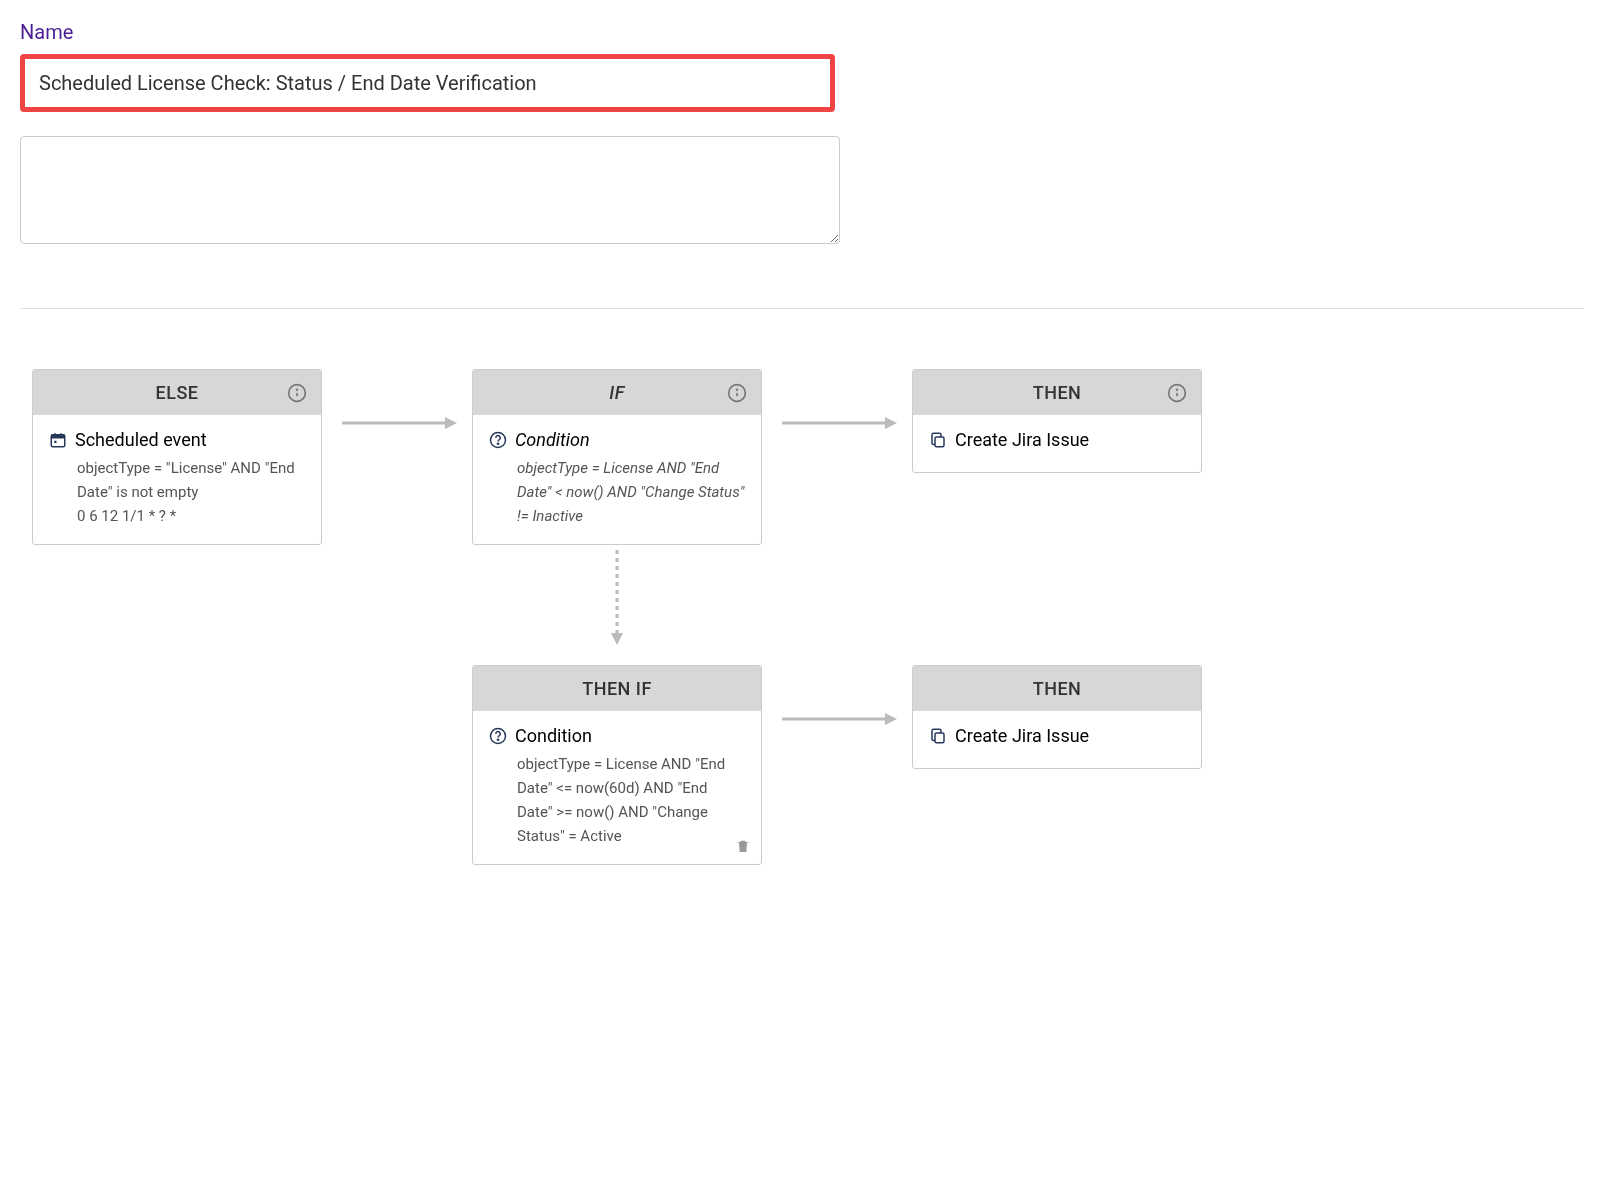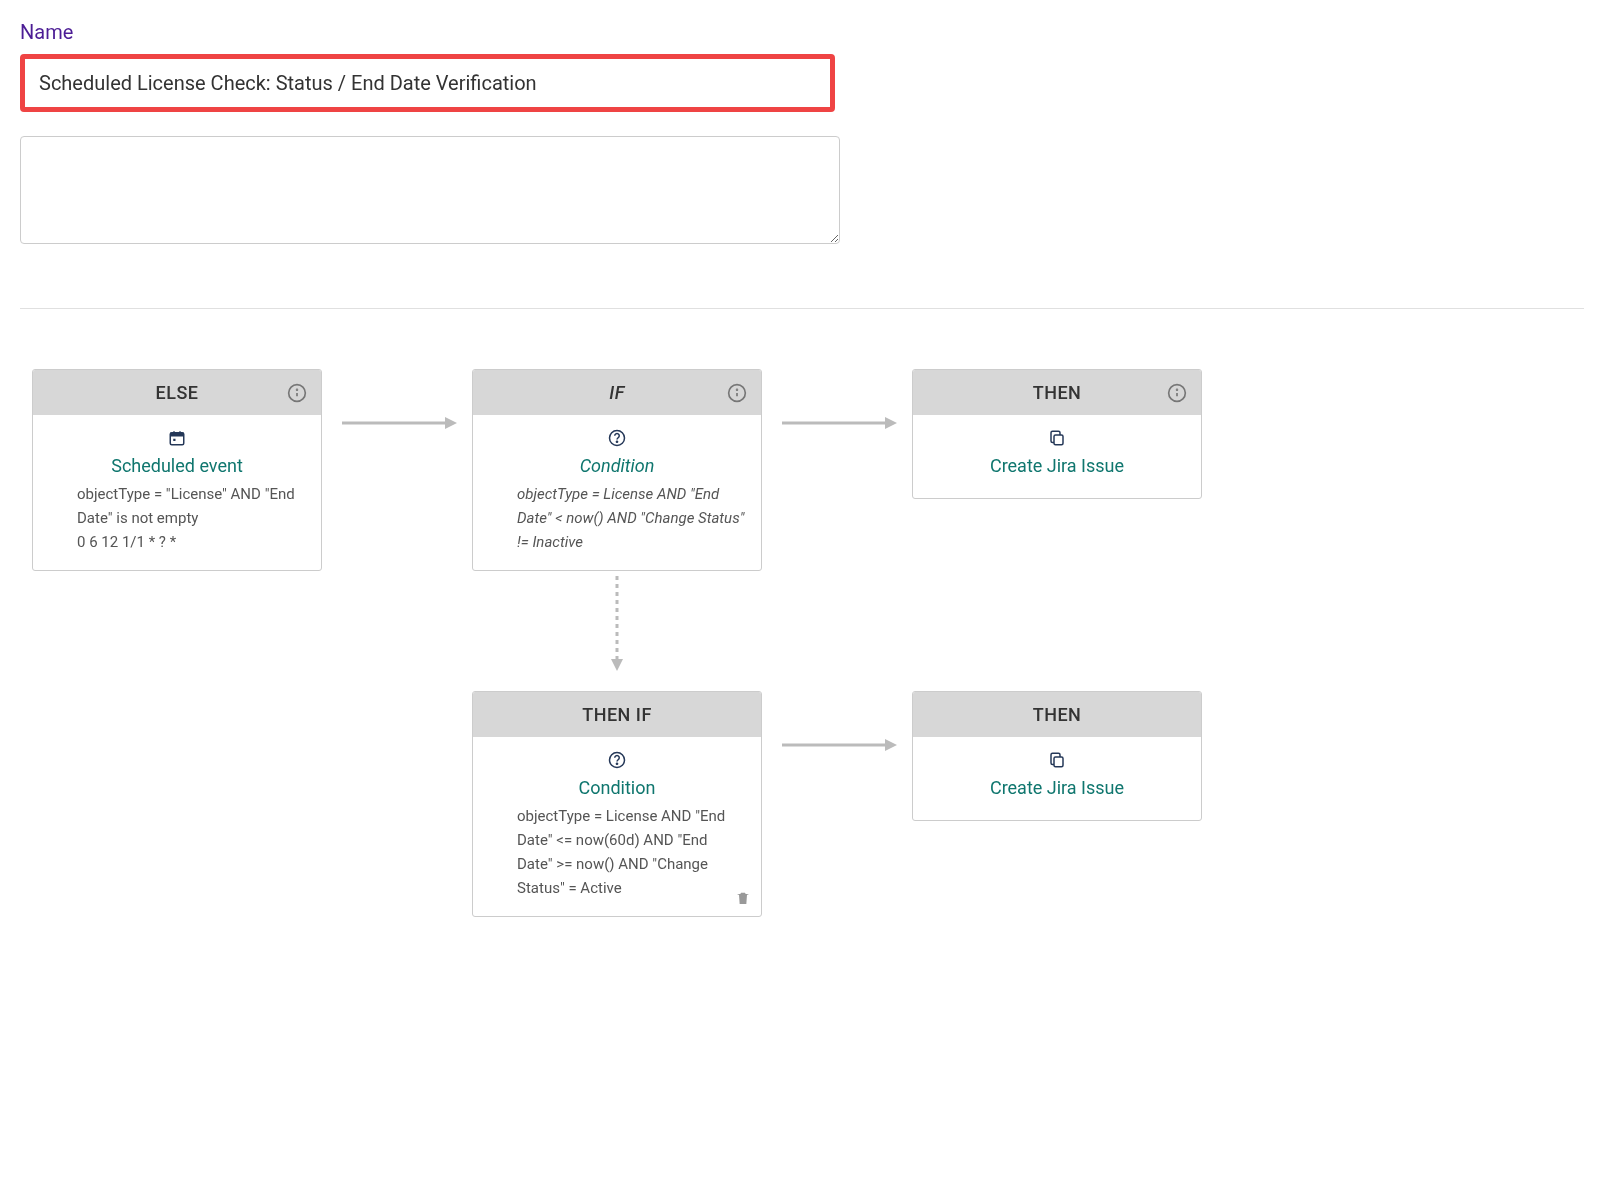--- a/index.html
+++ b/index.html
@@ -84,23 +84,22 @@
     }
     .flow-body {
       padding: 14px 16px 16px 16px;
       position: relative;
     }
     .flow-title-row {
       display: flex;
       align-items: center;
       gap: 8px;
       margin-bottom: 6px;
-      color: #0f766e;
+      color: #000000;
       font-size: 18px;
-      flex-direction: column;
     }
     .flow-title-icon {
       width: 18px;
       height: 18px;
       flex-shrink: 0;
       color: #253858;
     }
     .flow-details {
       padding-left: 28px;
       font-size: 15px;

